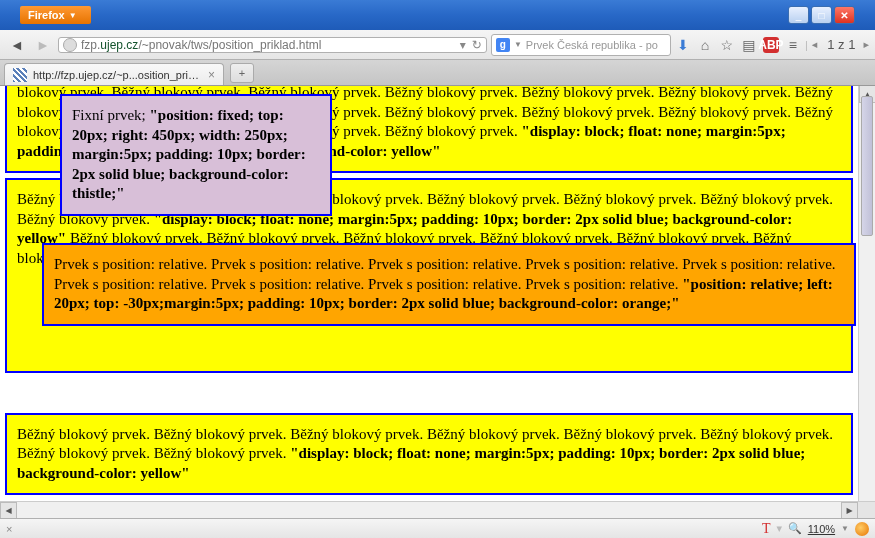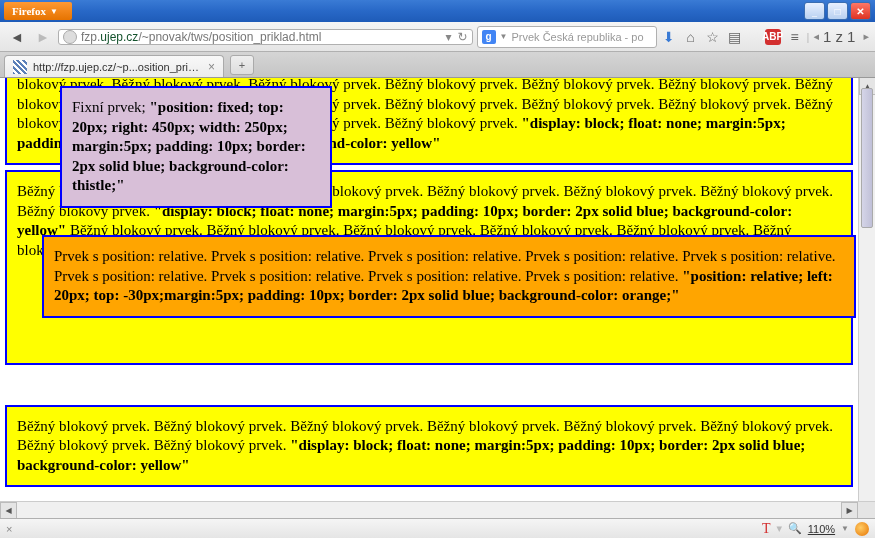--- a/index.html
+++ b/index.html
@@ -8,27 +8,26 @@
   font-size: 11px;
   background: #fff;
   width: 875px;
   height: 538px;
   overflow: hidden;
   position: relative;
 }
 
 
 .titlebar {
-  height: 22px;
+  height: 30px;
   background: linear-gradient(to bottom, #3a7bd5 0%, #2868c7 50%, #1e5bb8 100%);
   display: flex;
   align-items: center;
-  padding: 0 4px;
+  padding: 0 20px;
   color: #fff;
-  font-family: Liberation Serif, serif;
 }
 .firefox-btn {
   background: linear-gradient(to bottom, #ff9933, #e67300);
   color: #fff;
   padding: 2px 14px 2px 8px;
   border-radius: 2px;
   font-weight: bold;
   font-size: 11px;
   display: flex;
   align-items: center;
@@ -109,23 +108,23 @@
   background: #4285f4;
   color: #fff;
   font-size: 10px;
   font-weight: bold;
   display: flex; align-items: center; justify-content: center;
   border-radius: 2px;
   margin-right: 4px;
 }
 .toolbar-icons { display: flex; gap: 6px; align-items: center; }
 .toolbar-icons .ic { width: 16px; height: 16px; display:flex; align-items:center; justify-content:center; font-size:14px; color:#666; }
-.ic.abp { background:#d32f2f; color:#fff; border-radius:3px; font-size:10px; font-weight:bold;margin-left:16px; }
+.ic.abp { background:#d32f2f; color:#fff; border-radius:3px; font-size:12px; font-weight:bold; }
 .ic.dl { color:#3a7bd5; }
-.page-count { font-size: 15px; color: #555; }
+.page-count { font-size: 13px; color: #555; margin-left: 6px; }
 
 
 .tabbar {
   height: 26px;
   background: linear-gradient(to bottom, #d5d5d5, #c5c5c5);
   display: flex;
   align-items: flex-end;
   padding: 0 4px;
   border-bottom: 1px solid #999;
 }

